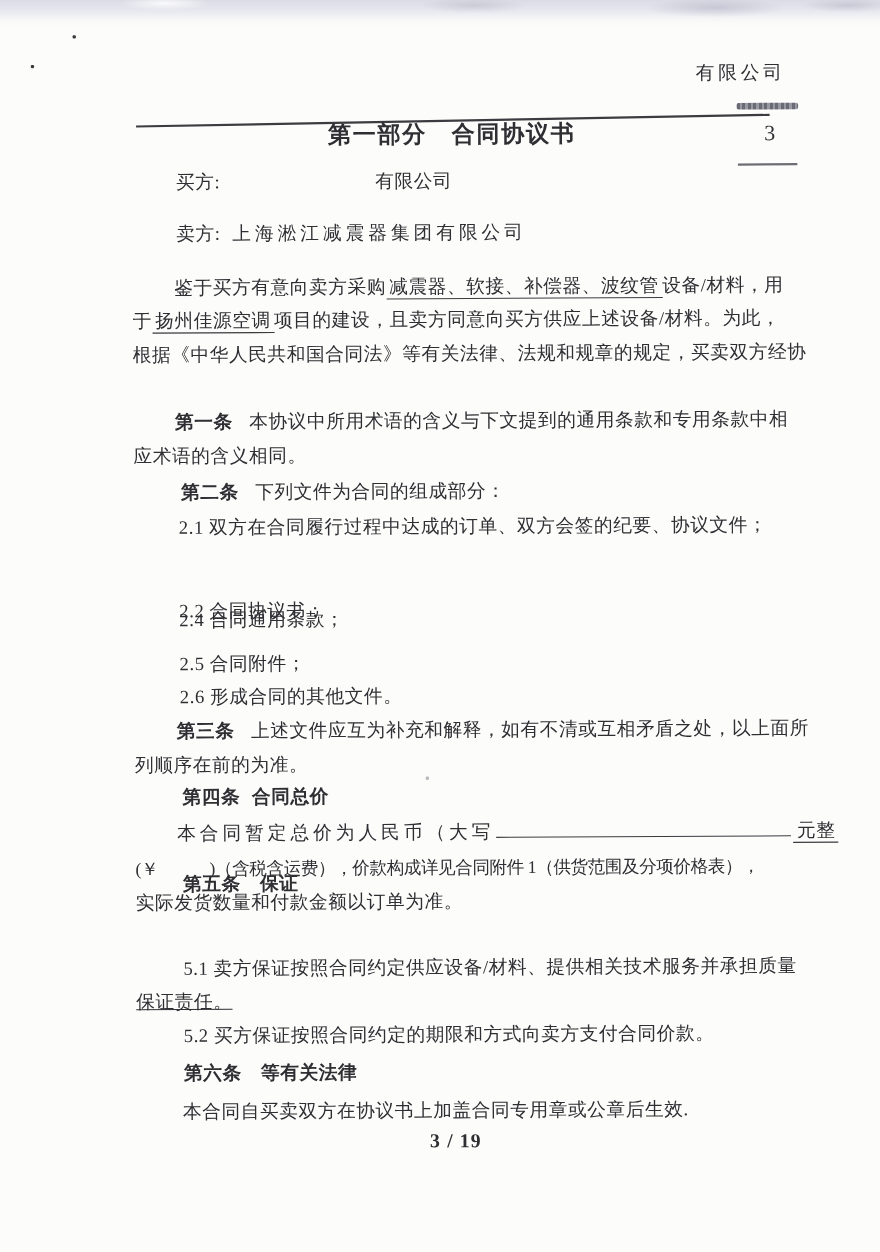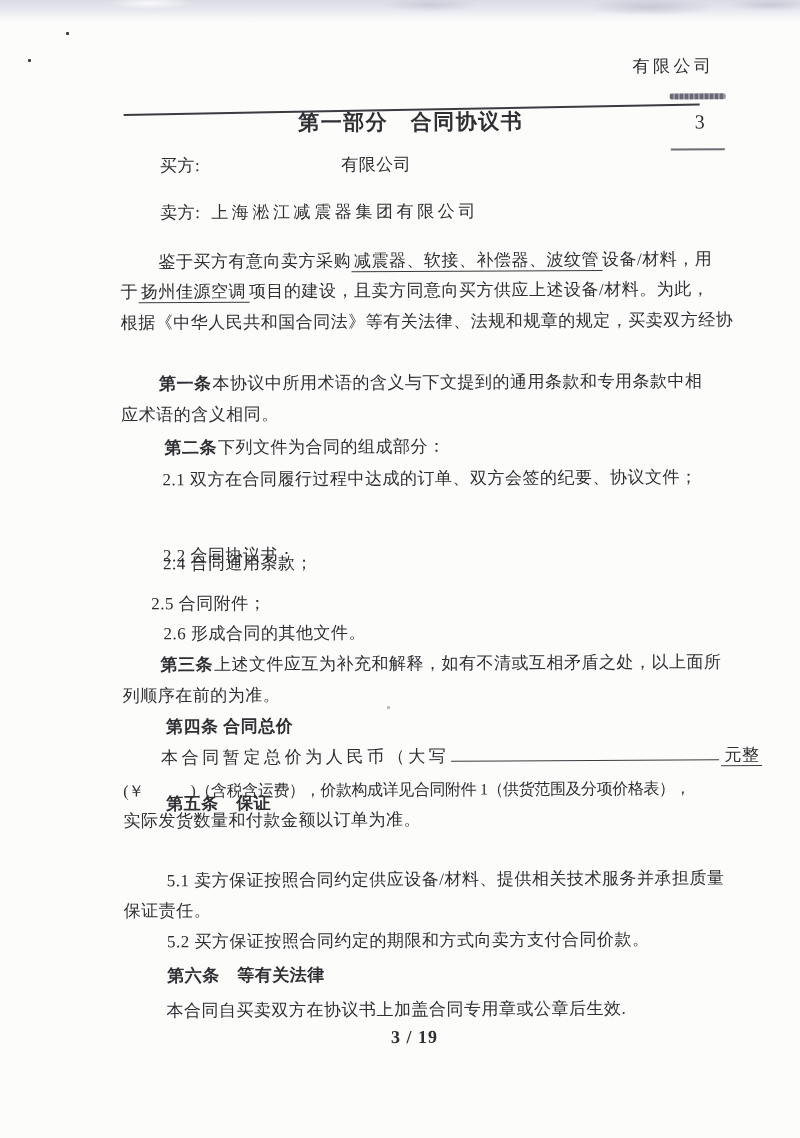--- a/index.html
+++ b/index.html
@@ -22,21 +22,21 @@
   .speck{position:absolute;background:#3a3a3e;border-radius:1px;}
   .speck.s1{left:66px;top:32px;width:3px;height:3px;}
   .speck.s2{left:28px;top:59px;width:3px;height:3px;}
   .speck.s3{left:387px;top:706px;width:3px;height:3px;background:#b9b9bd;}
 
   #doc{position:absolute;left:0;top:0;width:800px;height:1138px;
        transform:rotate(-0.3deg);transform-origin:400px 560px;}
 
   .ln{position:absolute;white-space:nowrap;font-size:17px;letter-spacing:.5px;line-height:24px;}
   .b{font-weight:bold;}
-  .lbl{font-weight:bold;margin-right:1px;}
+  .lbl{font-weight:bold;margin-right:15px;}
   .u{border-bottom:1.6px solid #3b3b40;padding:0 3px 1px 3px;}
   .blank{display:inline-block;width:268px;height:2px;border-bottom:1.6px solid #3b3b40;vertical-align:baseline;margin:0 2px;}
   .tight{font-size:16px;letter-spacing:-0.4px;}
   .spread{letter-spacing:3.6px;}
 
   
   .company-top{position:absolute;top:56px;right:83px;font-size:17px;letter-spacing:3.5px;}
   .rule{position:absolute;left:126px;top:105px;width:576px;height:2px;background:#3b3b40;
         transform:rotate(-0.75deg);transform-origin:100% 50%;}
   .rule-smudge{position:absolute;left:672px;top:95px;width:56px;height:6px;border-radius:2px;
@@ -89,38 +89,38 @@
     <span class="lbl">第一条</span><span>本协议中所用术语的含义与下文提到的通用条款和专用条款中相</span>
   </div>
   <div class="ln" style="left:122px;top:402px;font-family:Liberation Serif, serif;">应术语的含义相同。</div>
 
   <div class="ln" style="left:165px;top:435px;">
     <span class="lbl">第二条</span><span>下列文件为合同的组成部分：</span>
   </div>
   <div class="ln" style="left:163px;top:467px;">2.1 双方在合同履行过程中达成的订单、双方会签的纪要、协议文件；</div>
   <div class="ln" style="left:163px;top:499px;margin-top:44px;">2.2 合同协议书；</div>
   <div class="ln" style="left:163px;top:535px;margin-top:16px;">2.4 合同通用条款；</div>
-  <div class="ln" style="left:151px;top:591px;">2.5 合同附件；</div>
+  <div class="ln" style="left:163px;top:591px;">2.5 合同附件；</div>
   <div class="ln" style="left:163px;top:621px;">2.6 形成合同的其他文件。</div>
 
   <div class="ln" style="left:160px;top:652px;">
     <span class="lbl">第三条</span><span>上述文件应互为补充和解释，如有不清或互相矛盾之处，以上面所</span>
   </div>
   <div class="ln" style="left:122px;top:683px;">列顺序在前的为准。</div>
 
-  <div class="ln b" style="left:165px;top:714px;">第四条 合同总价</div>
+  <div class="ln b" style="left:165px;top:714px;font-family:Liberation Mono, monospace;">第四条 合同总价</div>
   <div class="ln" style="left:160px;top:745px;">
     <span style="letter-spacing:3.6px;">本合同暂定总价为人民币（大写</span><span class="blank"></span><span class="u">元整</span>
   </div>
   <div class="ln tight" style="left:122px;top:778px;">(￥　　　)（含税含运费），价款构成详见合同附件 1（供货范围及分项价格表），</div>
   <div class="ln" style="left:122px;top:808px;">实际发货数量和付款金额以订单为准。</div>
 
   <div class="ln b" style="left:165px;top:791px;">第五条　保证</div>
   <div class="ln" style="left:165px;top:868px;">5.1 卖方保证按照合同约定供应设备/材料、提供相关技术服务并承担质量</div>
-  <div class="ln" style="left:122px;top:898px;">保证责任。</div>
+  <div class="ln" style="left:122px;top:898px;text-decoration:underline;">保证责任。</div>
   <div class="ln" style="left:165px;top:929px;">5.2 买方保证按照合同约定的期限和方式向卖方支付合同价款。</div>
 
   <div class="ln b" style="left:165px;top:963px;">第六条　等有关法律</div>
   <div class="ln" style="left:164px;top:998px;">本合同自买卖双方在协议书上加盖合同专用章或公章后生效.</div>
 
   <div class="footer">3 / 19</div>
 
 </div>
 
 </body></html>

